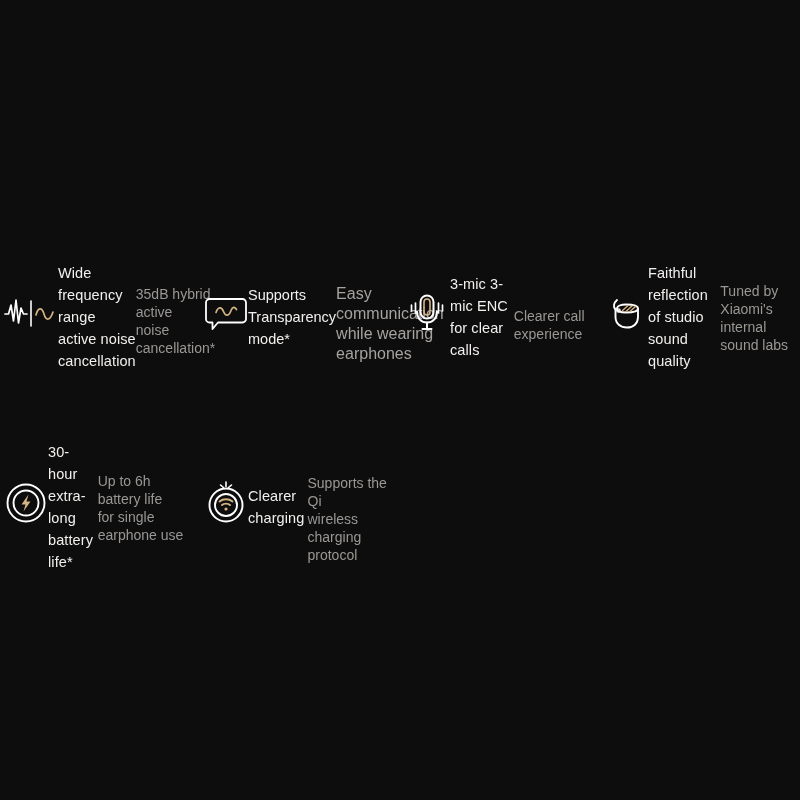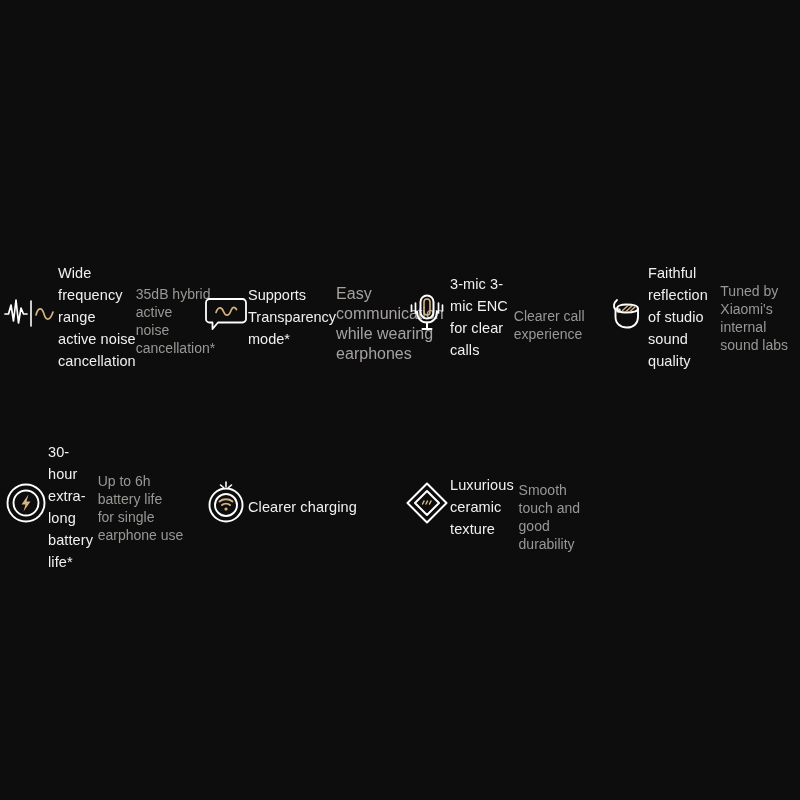--- a/index.html
+++ b/index.html
@@ -163,31 +163,18 @@
         <line x1="16.5" y1="5" x2="19.5" y2="7.5" stroke="#ffffff" stroke-width="1.6" stroke-linecap="round"></line>
         <line x1="27.5" y1="5" x2="24.5" y2="7.5" stroke="#ffffff" stroke-width="1.6" stroke-linecap="round"></line>
         <circle cx="22" cy="25" r="16.5" fill="none" stroke="#ffffff" stroke-width="1.9"></circle>
         <circle cx="22" cy="25" r="11" fill="none" stroke="#ffffff" stroke-width="1.9"></circle>
         <path d="M15.5 21.5 C19 18.5, 25 18.5, 28.5 21.5" fill="none" stroke="#d4b483" stroke-width="1.9" stroke-linecap="round"></path>
         <path d="M18 25 C20 23.2, 24 23.2, 26 25" fill="none" stroke="#d4b483" stroke-width="1.9" stroke-linecap="round"></path>
         <circle cx="22" cy="29" r="1.6" fill="#d4b483"></circle>
       </svg>
     </div>
     <p class="feature-title">Clearer charging</p>
+    <p class="feature-sub">Supports the Qi
+wireless charging protocol</p>
   </div>
 
-  <div class="feature-cell c7">
-    <div class="icon-wrap">
-      <svg width="46" height="46" viewBox="0 0 46 46">
-        <path d="M23 3.5 L42.5 23 L23 42.5 L3.5 23 Z" fill="none" stroke="#ffffff" stroke-width="2" stroke-linejoin="round"></path>
-        <path d="M23 11 L35 23 L23 35 L11 23 Z" fill="none" stroke="#ffffff" stroke-width="2" stroke-linejoin="round"></path>
-        <line x1="18.5" y1="24" x2="20" y2="21" stroke="#d4b483" stroke-width="1.5" stroke-linecap="round"></line>
-        <line x1="22" y1="24" x2="23.5" y2="21" stroke="#d4b483" stroke-width="1.5" stroke-linecap="round"></line>
-        <line x1="25.5" y1="24" x2="27" y2="21" stroke="#d4b483" stroke-width="1.5" stroke-linecap="round"></line>
-      </svg>
-    </div>
-    <p class="feature-title">Luxurious
-ceramic texture</p>
-    <p class="feature-sub">Smooth touch and
-good durability</p>
-  </div>
 
 </div>
 
 </body></html>

